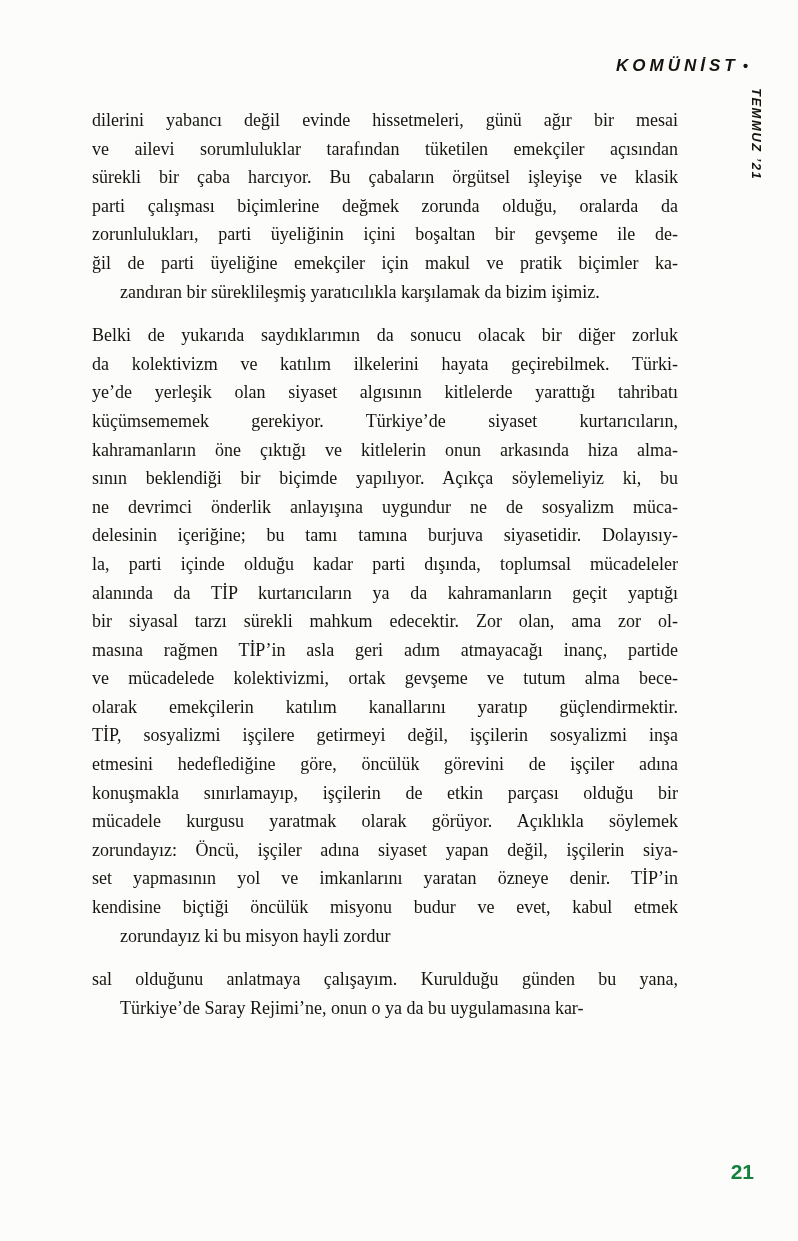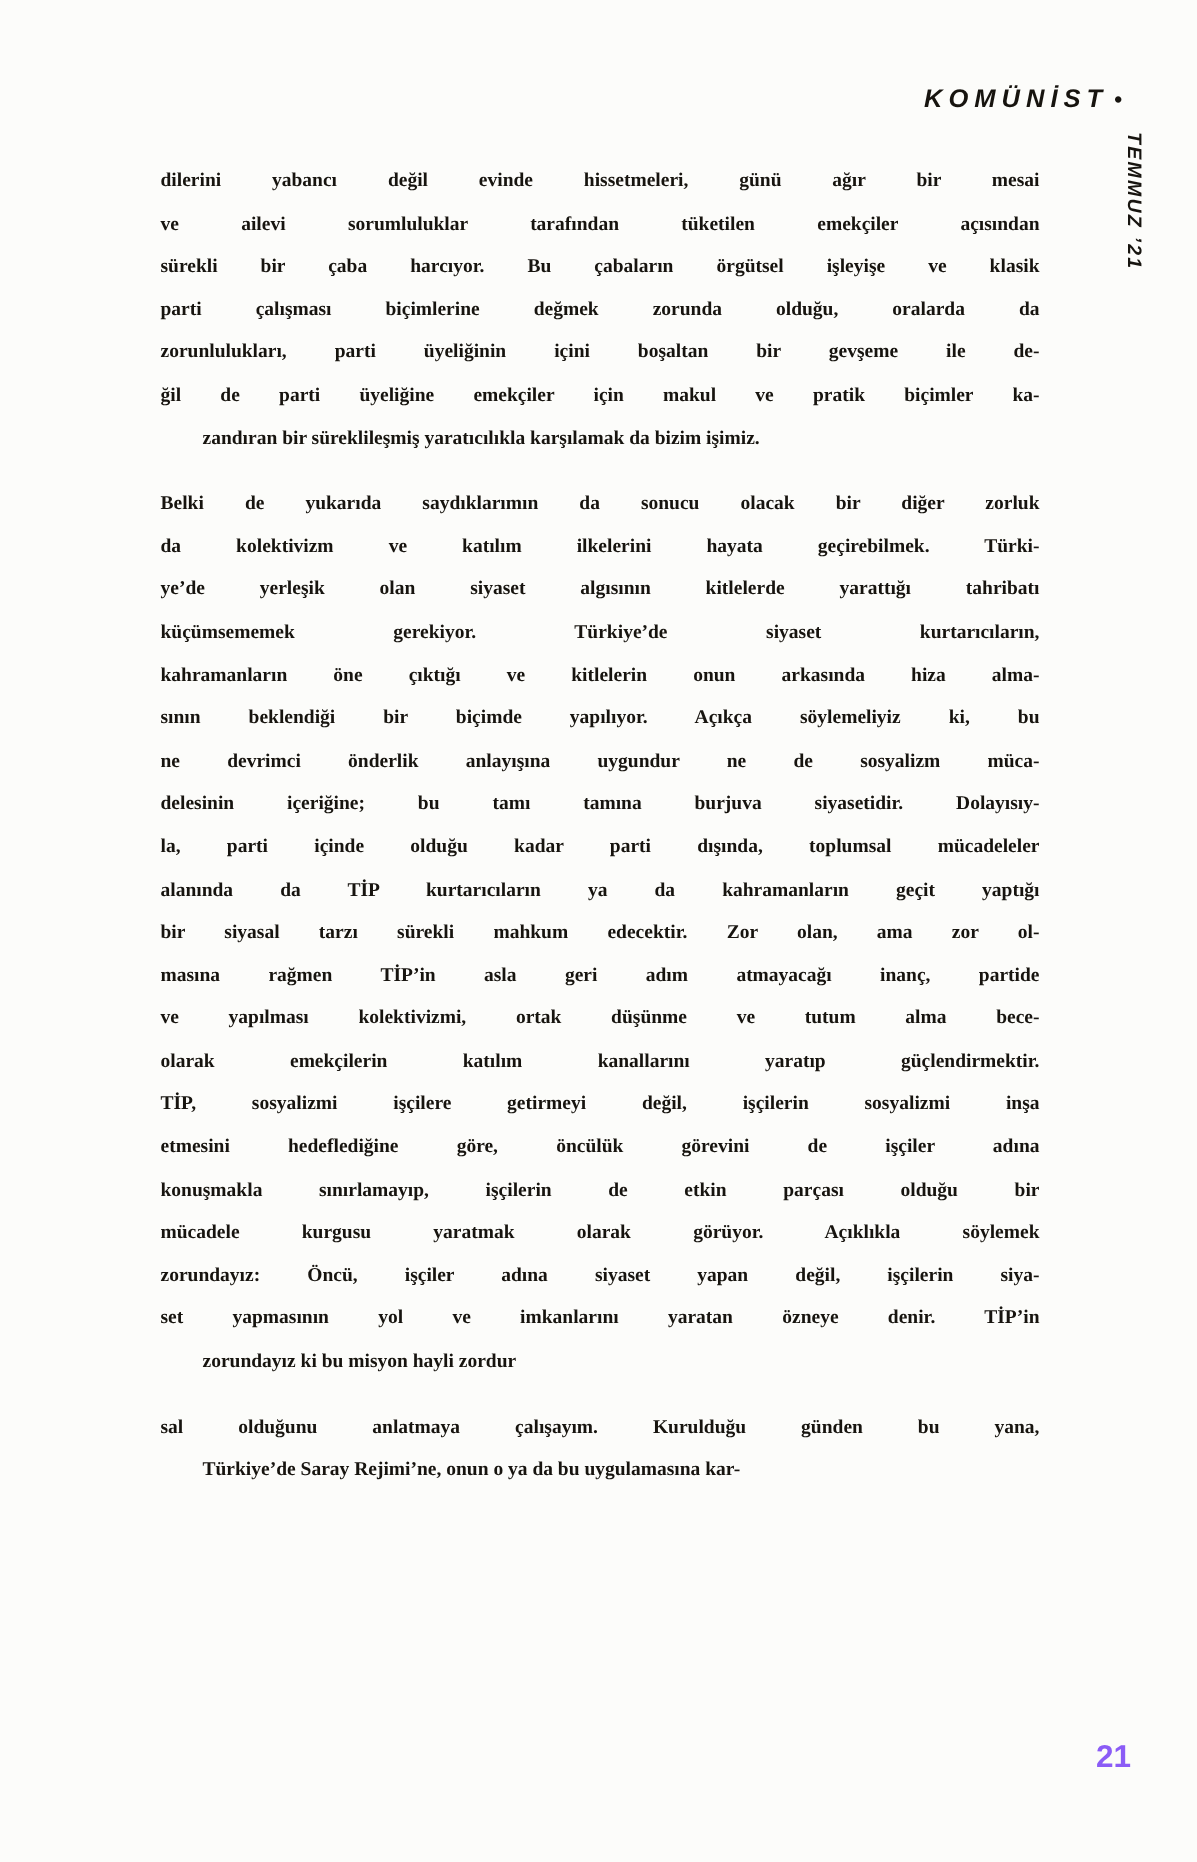--- a/index.html
+++ b/index.html
@@ -48,24 +48,23 @@
     font-style: italic;
     font-size: 13px;
     letter-spacing: 1.5px;
     white-space: nowrap;
     color: #17140f;
   }
   
   .body-text {
     position: absolute;
     top: 106px;
-    left: 107px;
+    left: 92px;
     width: 586px;
-    font-size: 13px;
-    font-weight: bold;
+    font-size: 18px;
   }
   .paragraph {
     margin: 0 0 15px 0;
   }
   .line {
     height: 28.6px;
     line-height: 28.6px;
     text-align: justify;
     text-align-last: justify;
     white-space: nowrap;
@@ -75,21 +74,21 @@
     margin-left: 28px;
   }
   
   .page-number {
     position: absolute;
     right: 44px;
     bottom: 57px;
     font-family: "Liberation Sans", sans-serif;
     font-weight: bold;
     font-size: 21px;
-    color: #8b5cf6;
+    color: #15803d;
   }
 </style>
 </head>
 <body>
 
 <div class="page">
 
   <div class="header">
     <span>KOMÜNİST</span><span class="bullet">•</span>
   </div>
@@ -112,28 +111,29 @@
         <div class="line">ye’de yerleşik olan siyaset algısının kitlelerde yarattığı tahribatı</div>
         <div class="line">küçümsememek gerekiyor. Türkiye’de siyaset kurtarıcıların,</div>
         <div class="line">kahramanların öne çıktığı ve kitlelerin onun arkasında hiza alma-</div>
         <div class="line">sının beklendiği bir biçimde yapılıyor. Açıkça söylemeliyiz ki, bu</div>
         <div class="line">ne devrimci önderlik anlayışına uygundur ne de sosyalizm müca-</div>
         <div class="line">delesinin içeriğine; bu tamı tamına burjuva siyasetidir. Dolayısıy-</div>
         <div class="line">la, parti içinde olduğu kadar parti dışında, toplumsal mücadeleler</div>
         <div class="line">alanında da TİP kurtarıcıların ya da kahramanların geçit yaptığı</div>
         <div class="line">bir siyasal tarzı sürekli mahkum edecektir. Zor olan, ama zor ol-</div>
         <div class="line">masına rağmen TİP’in asla geri adım atmayacağı inanç, partide</div>
-        <div class="line">ve yapılması kolektivizmi, ortak düşünme ve tutum alma bece-</div>
+        <div class="line">ve mücadelede kolektivizmi, ortak gevşeme ve tutum alma bece-</div>
         <div class="line">olarak emekçilerin katılım kanallarını yaratıp güçlendirmektir.</div>
         <div class="line">TİP, sosyalizmi işçilere getirmeyi değil, işçilerin sosyalizmi inşa</div>
         <div class="line">etmesini hedeflediğine göre, öncülük görevini de işçiler adına</div>
         <div class="line">konuşmakla sınırlamayıp, işçilerin de etkin parçası olduğu bir</div>
         <div class="line">mücadele kurgusu yaratmak olarak görüyor. Açıklıkla söylemek</div>
         <div class="line">zorundayız: Öncü, işçiler adına siyaset yapan değil, işçilerin siya-</div>
         <div class="line">set yapmasının yol ve imkanlarını yaratan özneye denir. TİP’in</div>
+        <div class="line">kendisine biçtiği öncülük misyonu budur ve evet, kabul etmek</div>
         <div class="line last">zorundayız ki bu misyon hayli zordur</div>
       </div>
       <div class="paragraph">
         <div class="line">sal olduğunu anlatmaya çalışayım. Kurulduğu günden bu yana,</div>
         <div class="line last">Türkiye’de Saray Rejimi’ne, onun o ya da bu uygulamasına kar-</div>
       </div>
     </div>
 
   <div class="page-number">21</div>
 

